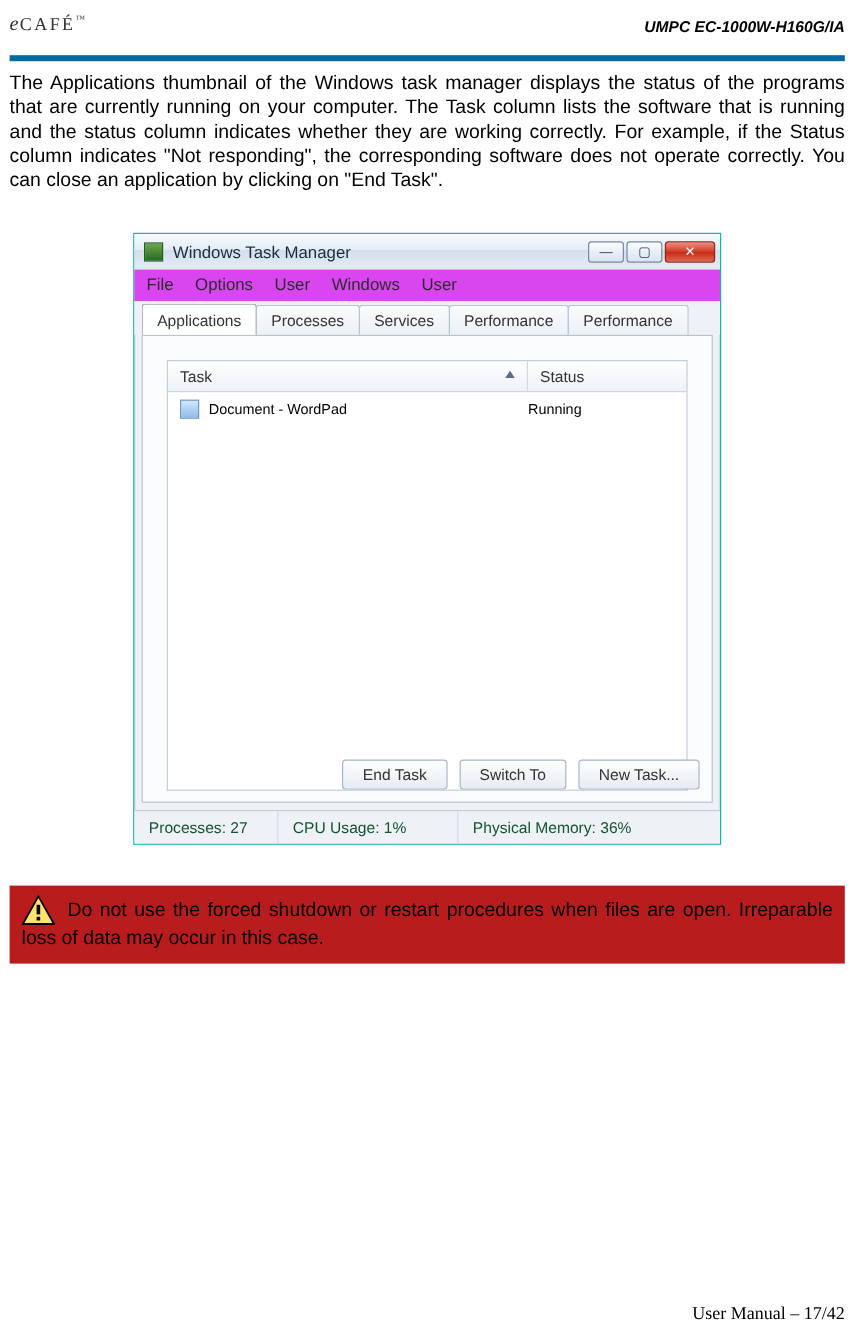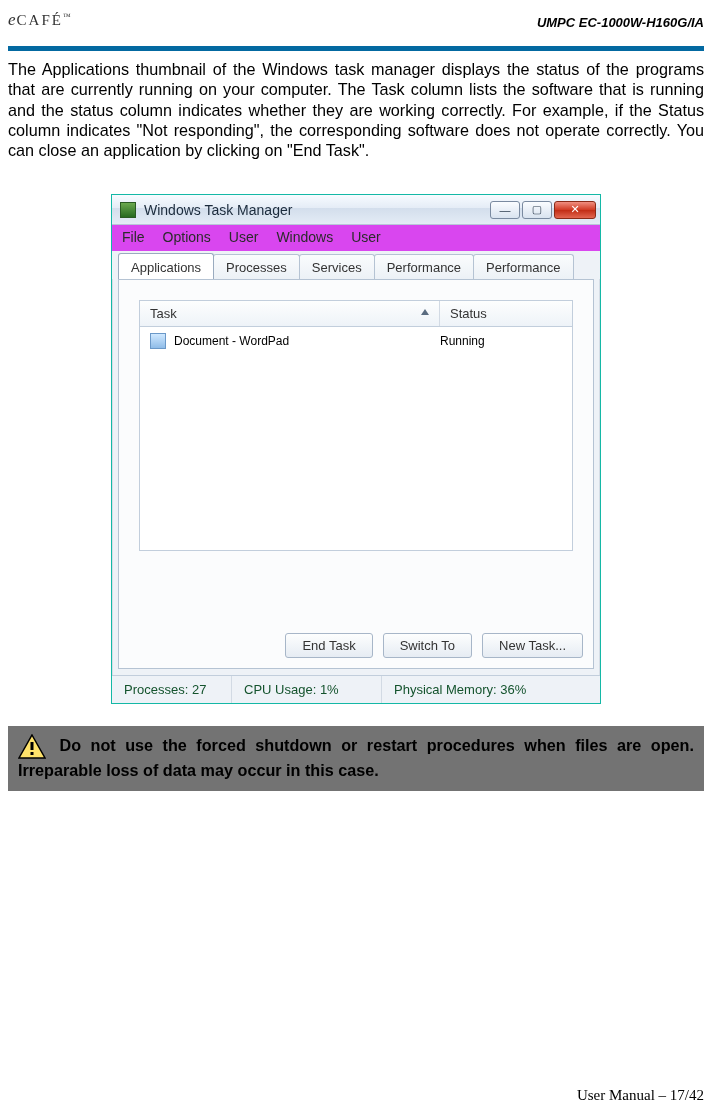--- a/index.html
+++ b/index.html
@@ -112,21 +112,21 @@
   }
   .tbl-head .col-task { flex:0 0 300px; padding:5px 10px; border-right:1px solid #d2dae4; position:relative;}
   .tbl-head .col-status { flex:1; padding:5px 10px; position:relative;}
   .sort-caret {
     position:absolute; right:10px; top:8px;
     width:0;height:0;border-left:4px solid transparent;border-right:4px solid transparent;border-bottom:6px solid #5a6c80;
   }
   .tbl-body {
     border:1px solid #c2cedc;
     border-top:none;
-    height:224px;
+    height:332px;
     background:#fff;
     font-size:12px;
   }
   .tbl-row { display:flex; padding:6px 10px; align-items:center;}
   .row-icon {width:16px;height:16px;background:linear-gradient(#cfe8ff,#8fbce8);border:1px solid #6a98c8;margin-right:8px;}
   .cell-task{flex:0 0 290px; display:flex; align-items:center;}
   .cell-status{flex:1;}
   .tm-btnrow {
     position:absolute; bottom:10px; right:10px;
     display:flex; gap:10px;
@@ -147,27 +147,26 @@
     color:#14532d;
   }
   .tm-status > div {
     padding:6px 12px;
     border-right:1px solid #d2dae4;
   }
   .tm-status > div:nth-child(1){flex:0 0 120px;}
   .tm-status > div:nth-child(2){flex:0 0 150px;}
   .tm-status > div:nth-child(3){flex:1;border-right:none;}
   .warning-box {
-    margin-top:22px;
-    background:#737373;
+    margin-top:34px;
+    background:#b91c1c;
     padding:8px 10px 10px 10px;
     font-size:16.2px;
     line-height:1.25;
     text-align:justify;
-    font-weight:bold;
   }
   .warn-icon {
     display:inline-block;
     vertical-align:middle;
     margin-right:4px;
   }
   .warn-icon svg{display:block;}
   .page-footer {
     position:absolute;
     bottom:10px; right:8px;

